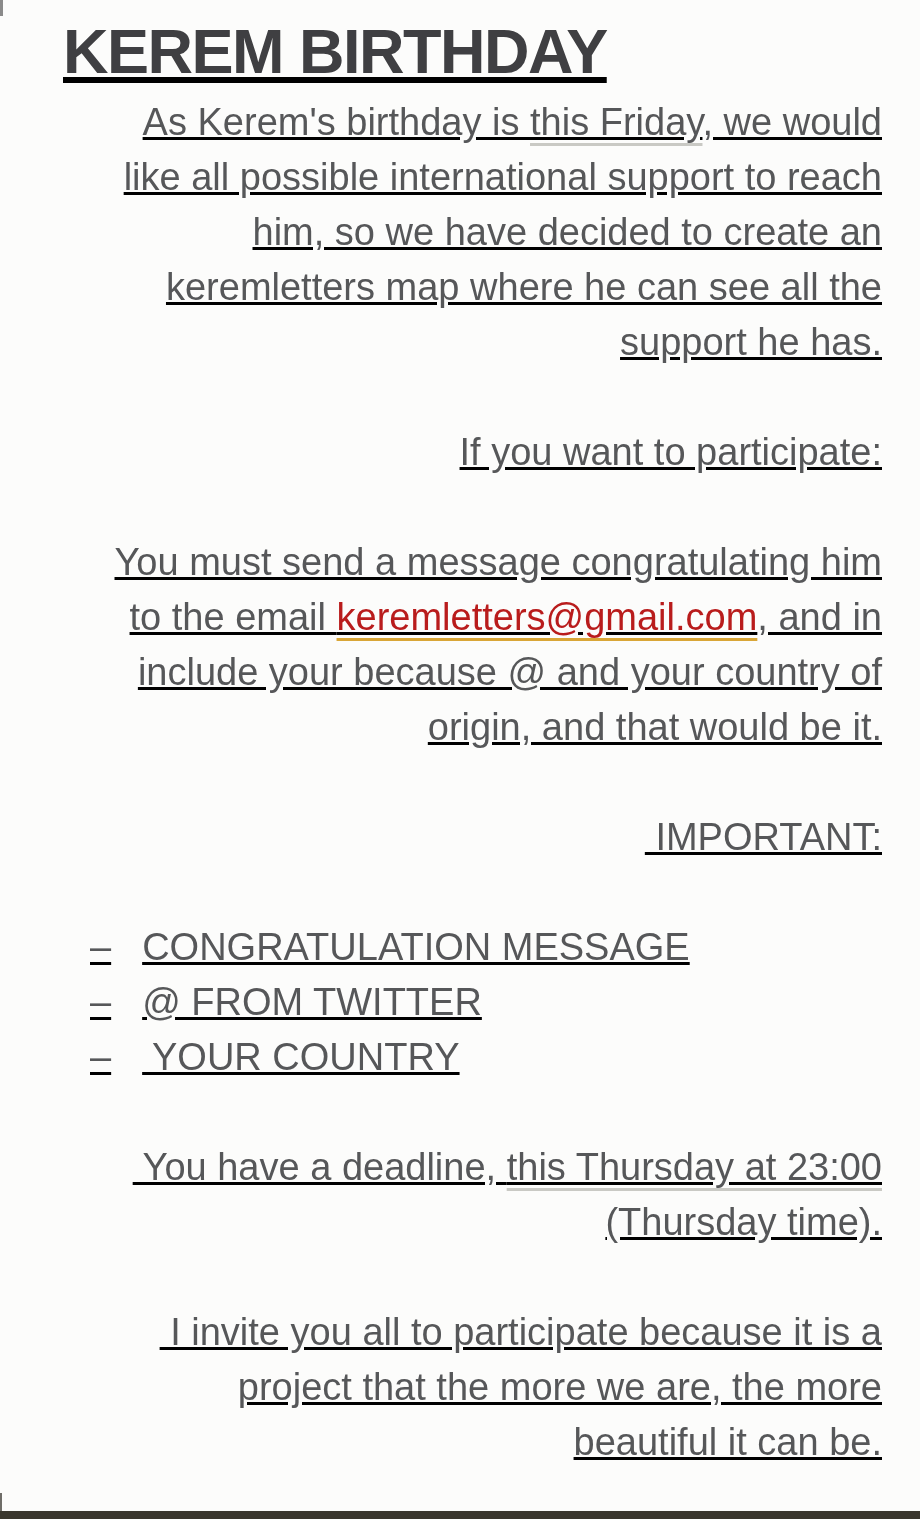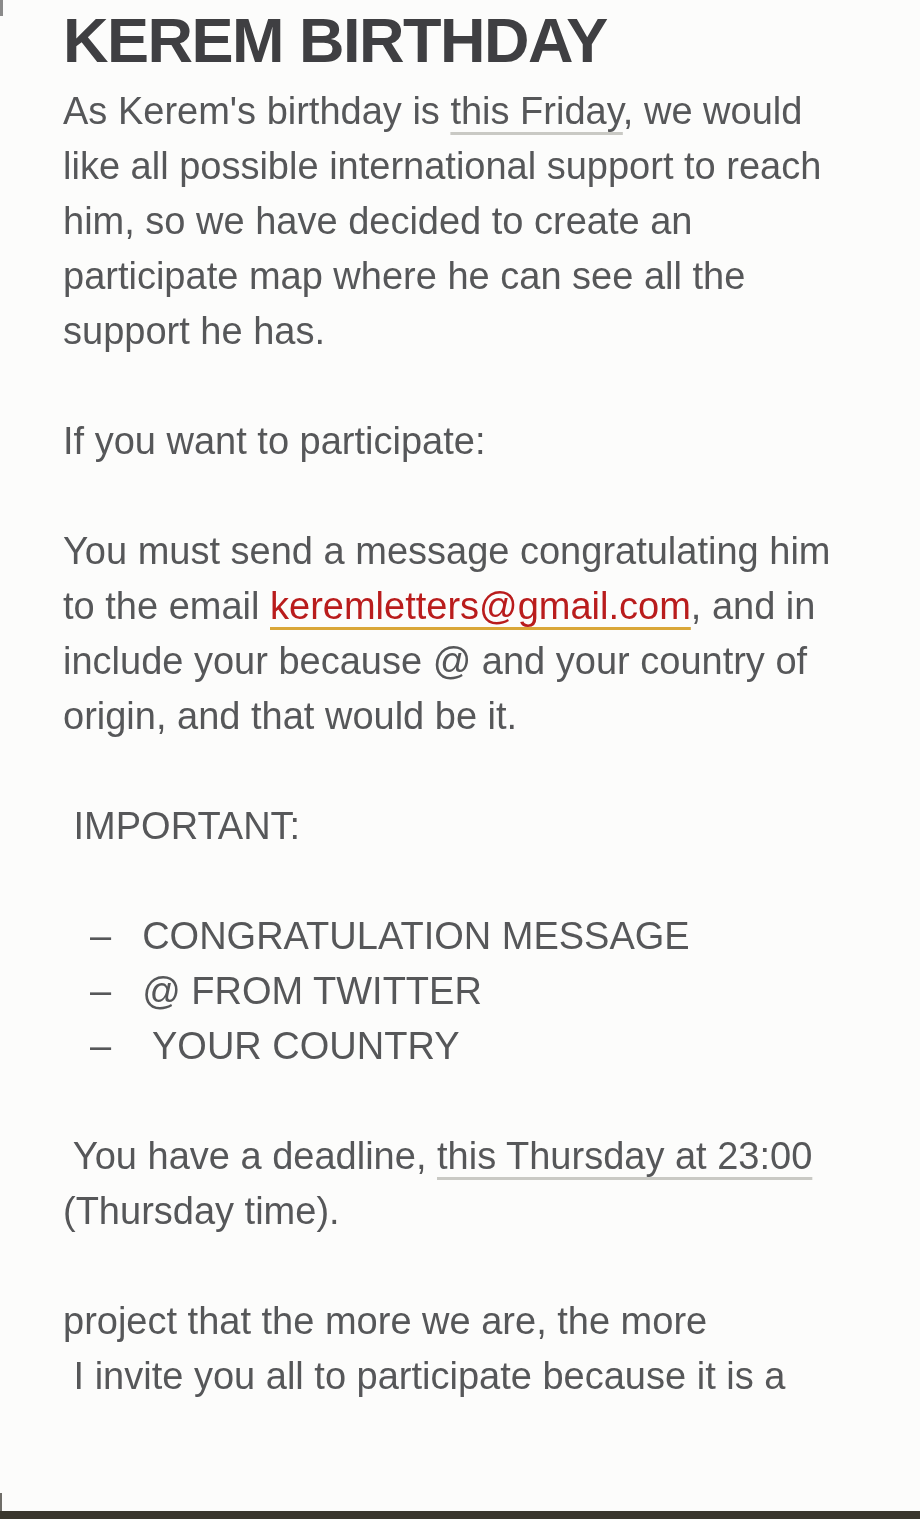--- a/index.html
+++ b/index.html
@@ -8,32 +8,34 @@
   }
   body {
     width: 920px;
     height: 1519px;
     background: #fcfcfb;
     font-family: "Liberation Sans", sans-serif;
     position: relative;
     overflow: hidden;
   }
   .page {
-    padding: 4px 38px 0 63px;
+    padding: 15px 38px 0 63px;
+    text-decoration: underline;
   }
   .title {
     font-size: 63px;
     line-height: 72px;
     font-weight: 700;
     letter-spacing: -1.5px;
     color: #3f3f42;
     margin: 0 0 8px 0;
   }
   .para {
     margin: 0 0 55px 0;
+    text-align: right;
   }
   .line {
     font-size: 38px;
     line-height: 55px;
     color: #565759;
     white-space: pre;
   }
   .u {
     text-decoration: underline;
     text-decoration-color: #c9c9c4;
@@ -94,21 +96,21 @@
 <div class="corner-artifact"></div>
 
 <div class="page">
 
   <h1 class="title">KEREM BIRTHDAY</h1>
 
   <div class="para">
     <div class="line"><span>As Kerem's birthday is </span><span class="u">this Friday</span><span>, we would</span></div>
     <div class="line">like all possible international support to reach</div>
     <div class="line">him, so we have decided to create an</div>
-    <div class="line">participate map where he can see all the</div>
+    <div class="line">keremletters map where he can see all the</div>
     <div class="line">support he has.</div>
   </div>
 
   <div class="para">
     <div class="line">If you want to participate:</div>
   </div>
 
   <div class="para">
     <div class="line">You must send a message congratulating him</div>
     <div class="line"><span>to the email </span><a class="link">keremletters@gmail.com</a><span>, and in</span></div>
@@ -134,20 +136,21 @@
       <span> YOUR COUNTRY</span>
     </div>
   </div>
 
   <div class="para">
     <div class="line"><span> You have a deadline, </span><span class="u">this Thursday at 23:00</span></div>
     <div class="line">(Thursday time).</div>
   </div>
 
   <div class="para">
+    <div class="line"> I invite you all to participate because it is a</div>
     <div class="line">project that the more we are, the more</div>
-    <div class="line"> I invite you all to participate because it is a</div>
+    <div class="line">beautiful it can be.</div>
   </div>
 
 </div>
 
 <div class="edge-artifact"></div>
 <div class="bottom-bar"></div>
 
 </body></html>

